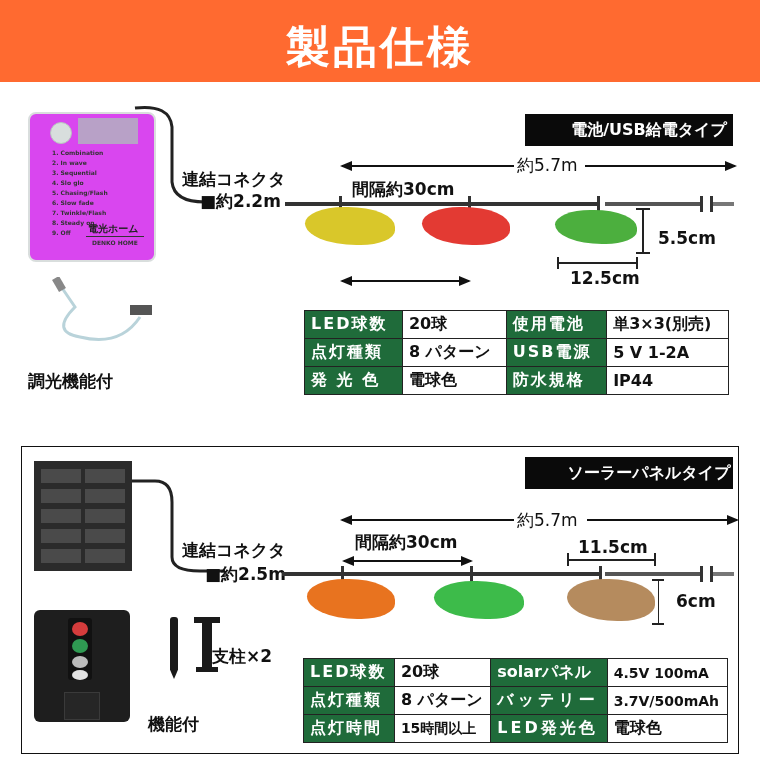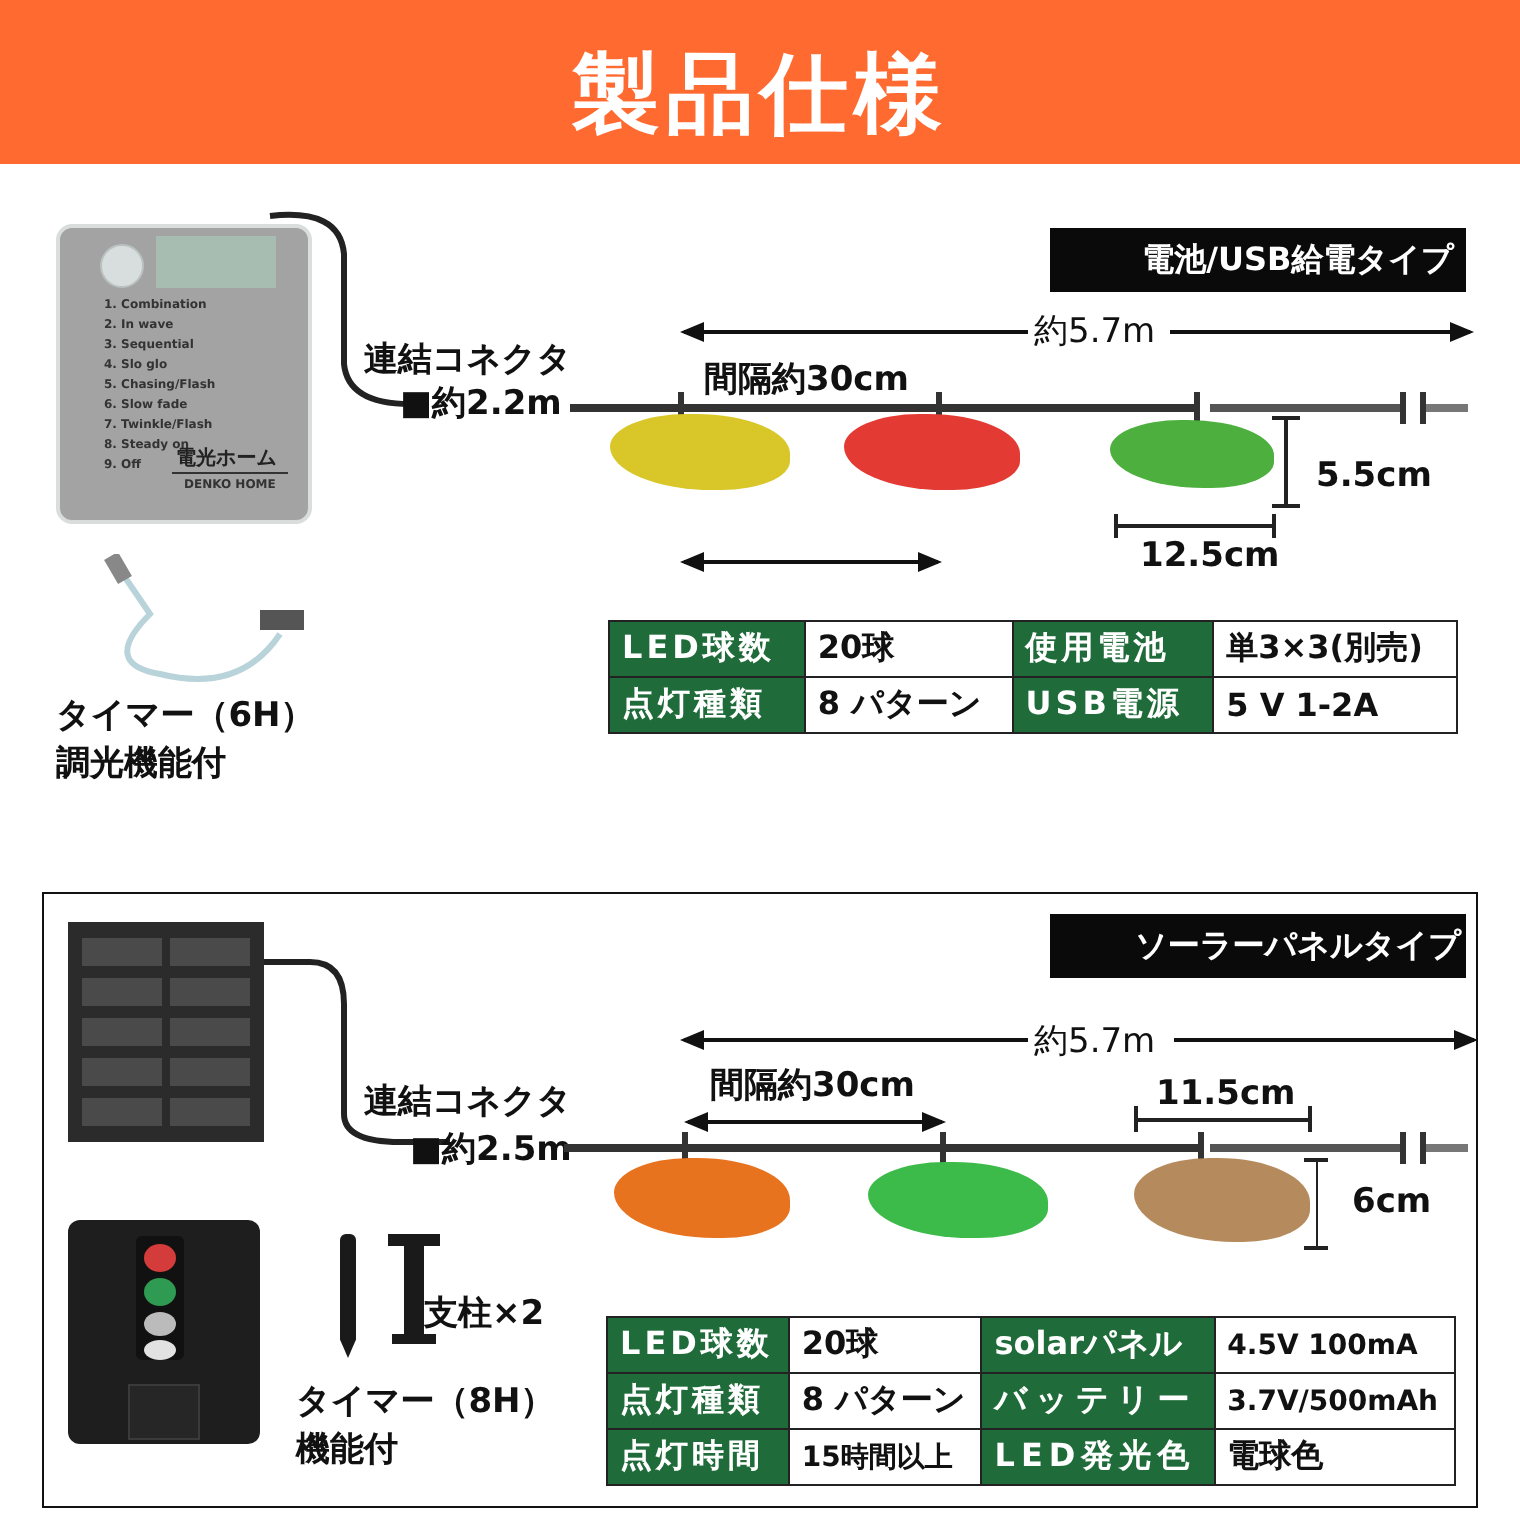--- a/index.html
+++ b/index.html
@@ -16,21 +16,21 @@
   .arrow-line { height: 2px; background: #111; }
   .arrow-l::before { content: ""; position: absolute; left: -2px; top: -4px; border-right: 12px solid #111; border-top: 5px solid transparent; border-bottom: 5px solid transparent; }
   .arrow-r::after { content: ""; position: absolute; right: -2px; top: -4px; border-left: 12px solid #111; border-top: 5px solid transparent; border-bottom: 5px solid transparent; }
   table.spec { border-collapse: collapse; position: absolute; }
   table.spec td { border: 1.5px solid #222; height: 28px; font-size: 16px; font-weight: bold; padding: 0 6px; white-space: nowrap; }
   table.spec td.k { background: #1f6b3a; color: #fff; letter-spacing: 2px; }
   table.spec td.v { background: #fff; color: #111; }
   .box { border: 1.5px solid #111; }
   .dim-line { background: #222; }
   
-  .battery { background: #a3a3a3; border: 2px solid #d9dedd; border-radius: 8px; }
+  .battery { background: #d946ef; border: 2px solid #d9dedd; border-radius: 8px; }
   .battery-list { font-size: 6px; color: #333; line-height: 10px; font-weight: bold; }
   .remote { background: #cfcfcf; border: 3px solid #222; border-radius: 14px; }
   .rbtn { width: 19px; height: 17px; border-radius: 50%; background: #1e1e1e; color: #ccc; font-size: 7px; display: flex; align-items: center; justify-content: center; position: absolute; }
   .solar { background: #2b2b2b; }
   .solar-cell { background: #4a4a4a; position: absolute; width: 40px; height: 14px; }
   .ctrl { background: #1e1e1e; border-radius: 6px; }
   .dino { position: absolute; border-radius: 45% 55% 40% 60%; }
 </style>
 </head>
 <body>
@@ -67,21 +67,20 @@
   </svg>
 
   <svg class="abs" style="left:130px;top:20px;" width="90" height="105">
     <path d="M5 6 Q40 2 42 25 L42 80 Q44 100 75 100" stroke="#222" stroke-width="3" fill="none"></path>
   </svg>
 
   <div class="abs txt txt-lg" style="left:182px;top:86px;">連結コネクタ</div>
   <div class="abs txt txt-lg" style="left:200px;top:108px;">■約2.2m</div>
 
 
-  <div class="abs txt txt-lg" style="left:28px;top:264px;">タイマー（6H）</div>
   <div class="abs txt txt-lg" style="left:28px;top:288px;">調光機能付</div>
 
   <div class="abs type-label" style="left:525px;top:32px;width:208px;height:32px;">電池/USB給電タイプ</div>
 
   <div class="abs arrow-line arrow-l" style="left:342px;top:83px;width:172px;"></div>
   <div class="abs txt txt-lg" style="left:517px;top:72px;font-weight:normal;">約5.7m</div>
   <div class="abs arrow-line arrow-r" style="left:585px;top:83px;width:150px;"></div>
 
   <div class="abs txt txt-lg" style="left:352px;top:96px;">間隔約30cm</div>
 
@@ -116,20 +115,26 @@
       <td class="k">LED球数</td>
       <td class="v">20球</td>
       <td class="k">使用電池</td>
       <td class="v">単3×3(別売)</td>
     </tr>
     <tr>
       <td class="k">点灯種類</td>
       <td class="v">8 パターン</td>
       <td class="k">USB電源</td>
       <td class="v">5 V 1-2A</td>
+    </tr>
+    <tr>
+      <td class="k">発 光 色</td>
+      <td class="v">電球色</td>
+      <td class="k">防水規格</td>
+      <td class="v">IP44</td>
     </tr>
   </tbody>
     </table>
 </div>
 
 <div class="abs box" style="left:21px;top:446px;width:718px;height:308px;">
 
   <div class="abs solar" style="left:12px;top:14px;width:98px;height:110px;">
     <div class="solar-cell" style="left:7px;top:8px;"></div>
       <div class="solar-cell" style="left:51px;top:8px;"></div>
@@ -189,21 +194,20 @@
     <div class="abs" style="left:38px;top:60px;width:16px;height:10px;border-radius:50%;background:#e2e2e2;"></div>
     <div class="abs" style="left:30px;top:82px;width:36px;height:28px;background:#262626;border:1px solid #3a3a3a;"></div>
   </div>
 
   <div class="abs" style="left:148px;top:170px;width:8px;height:62px;background:#1a1a1a;border-radius:3px 3px 0 0;clip-path:polygon(0 0,100% 0,100% 85%,50% 100%,0 85%);"></div>
   <div class="abs" style="left:172px;top:170px;width:26px;height:6px;background:#1a1a1a;"></div>
   <div class="abs" style="left:180px;top:176px;width:10px;height:46px;background:#1a1a1a;"></div>
   <div class="abs" style="left:174px;top:220px;width:22px;height:5px;background:#1a1a1a;"></div>
 
   <div class="abs txt txt-lg" style="left:190px;top:198px;">支柱×2</div>
-  <div class="abs txt txt-lg" style="left:126px;top:242px;">タイマー（8H）</div>
   <div class="abs txt txt-lg" style="left:126px;top:266px;">機能付</div>
 
   <table class="spec" style="left:281px;top:211px;width:425px;">
     <tbody>
         <tr>
       <td class="k">LED球数</td>
       <td class="v">20球</td>
       <td class="k" style="letter-spacing:0;">solarパネル</td>
       <td class="v" style="font-size:14px;">4.5V 100mA</td>
     </tr>

